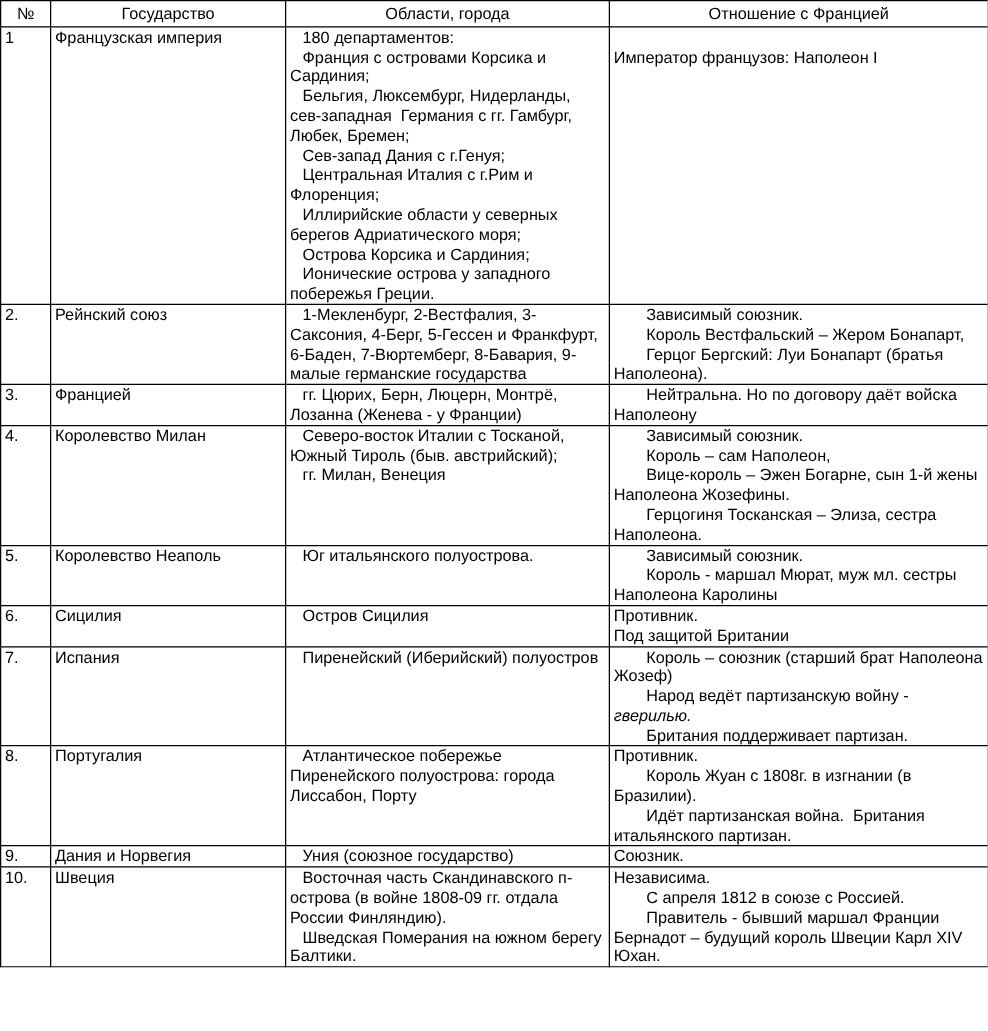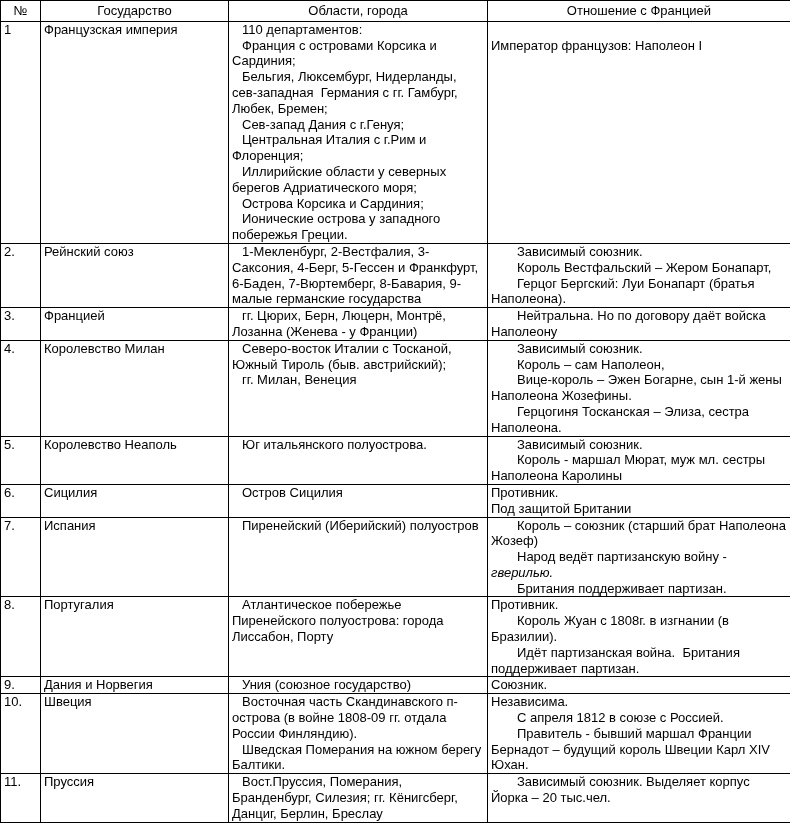--- a/index.html
+++ b/index.html
@@ -69,21 +69,21 @@
     </thead>
     <tbody id="table-body">
         <tr>
           <td class="col-num">
             <p class="para">1</p>
           </td>
           <td class="col-state">
             <p class="para">Французская империя</p>
           </td>
           <td class="col-regions">
-            <p class="para">110 департаментов:</p>
+            <p class="para">180 департаментов:</p>
             <p class="para">Франция с островами Корсика и Сардиния;</p>
             <p class="para">Бельгия, Люксембург, Нидерланды, сев-западная  Германия с гг. Гамбург, Любек, Бремен;</p>
             <p class="para">Сев-запад Дания с г.Генуя;</p>
             <p class="para">Центральная Италия с г.Рим и Флоренция;</p>
             <p class="para">Иллирийские области у северных берегов Адриатического моря;</p>
             <p class="para">Острова Корсика и Сардиния;</p>
             <p class="para">Ионические острова у западного побережья Греции.</p>
           </td>
           <td class="col-relation">
             <p class="para center">&nbsp;</p>
@@ -190,21 +190,21 @@
           </td>
           <td class="col-state">
             <p class="para">Португалия</p>
           </td>
           <td class="col-regions">
             <p class="para">Атлантическое побережье Пиренейского полуострова: города Лиссабон, Порту</p>
           </td>
           <td class="col-relation">
             <p class="para center">Противник.</p>
             <p class="para">Король Жуан с 1808г. в изгнании (в Бразилии).</p>
-            <p class="para">Идёт партизанская война.  Британия поддерживает партизан.</p>
+            <p class="para">Идёт партизанская война.  Британия итальянского партизан.</p>
           </td>
         </tr>
         <tr>
           <td class="col-num">
             <p class="para">9.</p>
           </td>
           <td class="col-state">
             <p class="para">Дания и Норвегия</p>
           </td>
           <td class="col-regions">
@@ -222,31 +222,17 @@
             <p class="para">Швеция</p>
           </td>
           <td class="col-regions">
             <p class="para">Восточная часть Скандинавского п-острова (в войне 1808-09 гг. отдала России Финляндию).</p>
             <p class="para">Шведская Померания на южном берегу Балтики.</p>
           </td>
           <td class="col-relation">
             <p class="para center">Независима.</p>
             <p class="para">С апреля 1812 в союзе с Россией.</p>
             <p class="para">Правитель - бывший маршал Франции Бернадот – будущий король Швеции Карл XIV Юхан.</p>
-          </td>
-        </tr>
-        <tr>
-          <td class="col-num">
-            <p class="para">11.</p>
-          </td>
-          <td class="col-state">
-            <p class="para">Пруссия</p>
-          </td>
-          <td class="col-regions">
-            <p class="para">Вост.Пруссия, Померания, Бранденбург, Силезия; гг. Кёнигсберг, Данциг, Берлин, Бреслау</p>
-          </td>
-          <td class="col-relation">
-            <p class="para">Зависимый союзник. Выделяет корпус Йорка – 20 тыс.чел.</p>
           </td>
         </tr>
       </tbody>
   </table>
 </div>
 
 </body></html>

